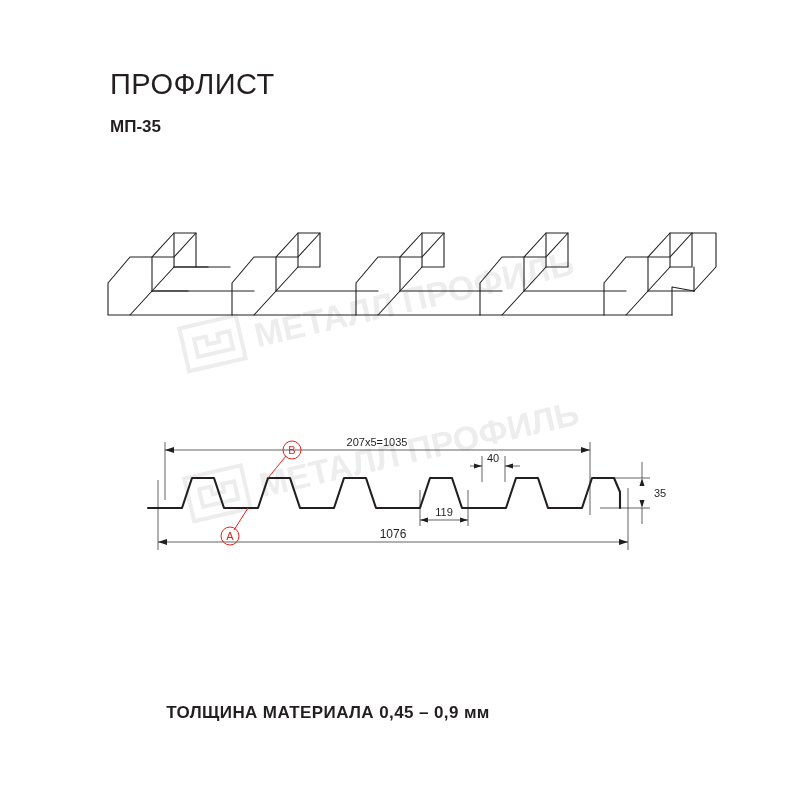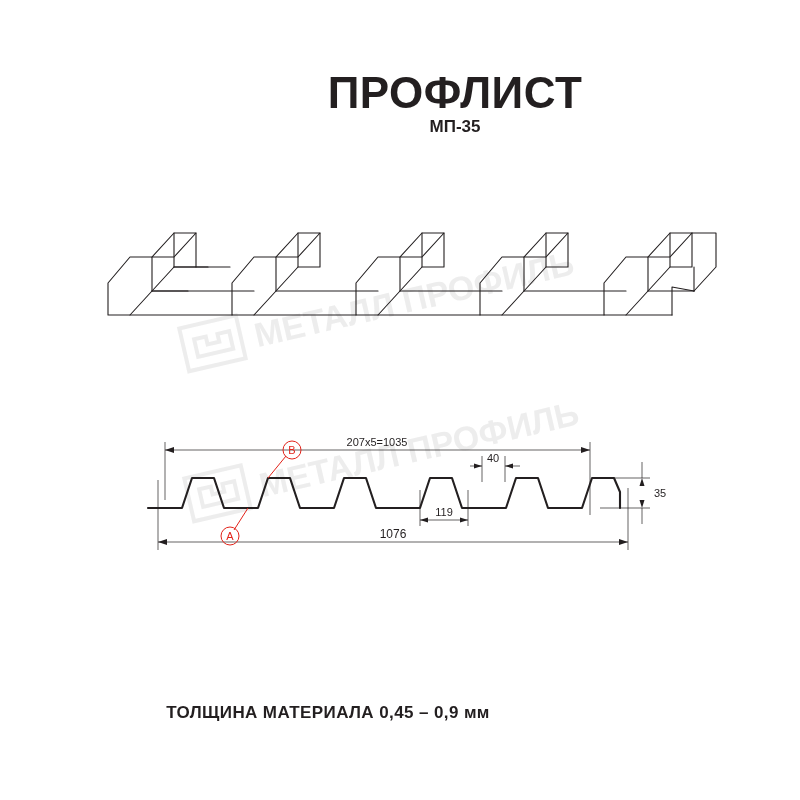--- a/index.html
+++ b/index.html
@@ -18,34 +18,34 @@
   .page {
     position: relative;
     width: 800px;
     height: 800px;
   }
   .title {
     position: absolute;
     left: 0;
     top: 68px;
     width: 800px;
-    text-align: center;
+    text-align: left;
     padding-left: 110px;
     box-sizing: border-box;
-    font-size: 44px;
-    font-weight: bold;
+    font-size: 29px;
+    font-weight: normal;
     letter-spacing: 0.5px;
     color: #231f20;
   }
   .subtitle {
     position: absolute;
     left: 0;
     top: 117px;
     width: 800px;
-    text-align: center;
+    text-align: left;
     padding-left: 110px;
     box-sizing: border-box;
     font-size: 17px;
     font-weight: bold;
     color: #231f20;
   }
   .footer-note {
     position: absolute;
     left: 0;
     top: 703px;

